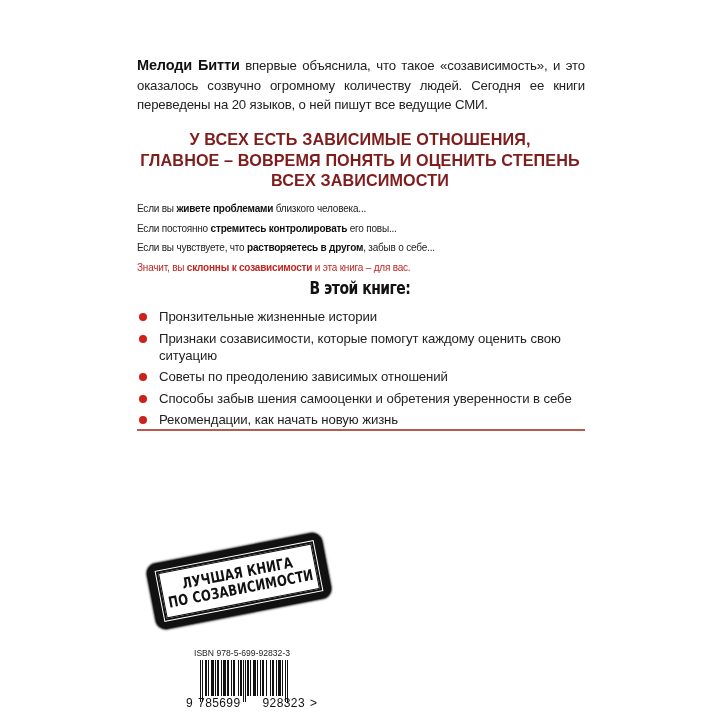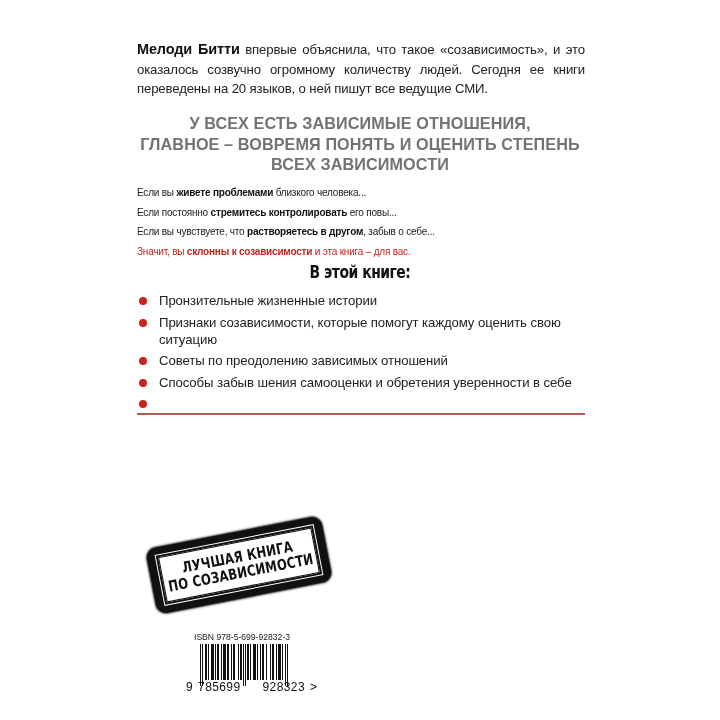--- a/index.html
+++ b/index.html
@@ -10,21 +10,21 @@
     body {
       width: 720px;
       height: 720px;
       position: relative;
       overflow: hidden;
       font-family: "Liberation Sans", "DejaVu Sans", sans-serif;
       color: #1a1a1a;
     }
     .page {
       position: absolute;
-      left: 0; top: 0;
+      left: 0; top: 16px;
       width: 720px; height: 538px;
     }
     .intro {
       position: absolute;
       left: 137px;
       top: 40px;
       width: 448px;
       font-size: 13.2px;
       line-height: 19.5px;
       text-align: justify;
@@ -36,21 +36,21 @@
       font-weight: bold;
       font-size: 14.5px;
       color: #111;
     }
     .headline {
       position: absolute;
       left: 120px;
       top: 113px;
       width: 480px;
       text-align: center;
-      color: #737373;
+      color: #7f1d1d;
       font-weight: bold;
       font-size: 16.2px;
       line-height: 20.5px;
       letter-spacing: 0.1px;
     }
     .headline div { white-space: nowrap; }
     .questions {
       position: absolute;
       left: 137px;
       top: 183px;
@@ -224,21 +224,21 @@
     </div>
   </div>
 
   <div class="section-title">В этой книге:</div>
 
   <ul class="bullets">
     <li><span class="dot"></span><span>Пронзительные жизненные истории</span></li>
     <li><span class="dot"></span><span>Признаки созависимости, которые помогут каждому оценить свою ситуацию</span></li>
     <li><span class="dot"></span><span>Советы по преодолению зависимых отношений</span></li>
     <li><span class="dot"></span><span>Способы забыв шения самооценки и обретения уверенности в себе</span></li>
-    <li><span class="dot"></span></li>
+    <li><span class="dot"></span><span>Рекомендации, как начать новую жизнь</span></li>
   </ul>
 
   <div class="divider"></div>
 
   <div class="stamp-wrap">
     <div class="stamp"></div>
     <div class="stamp-inner">
       <div class="stamp-line">ЛУЧШАЯ КНИГА</div>
       <div class="stamp-line">ПО СОЗАВИСИМОСТИ</div>
     </div>

